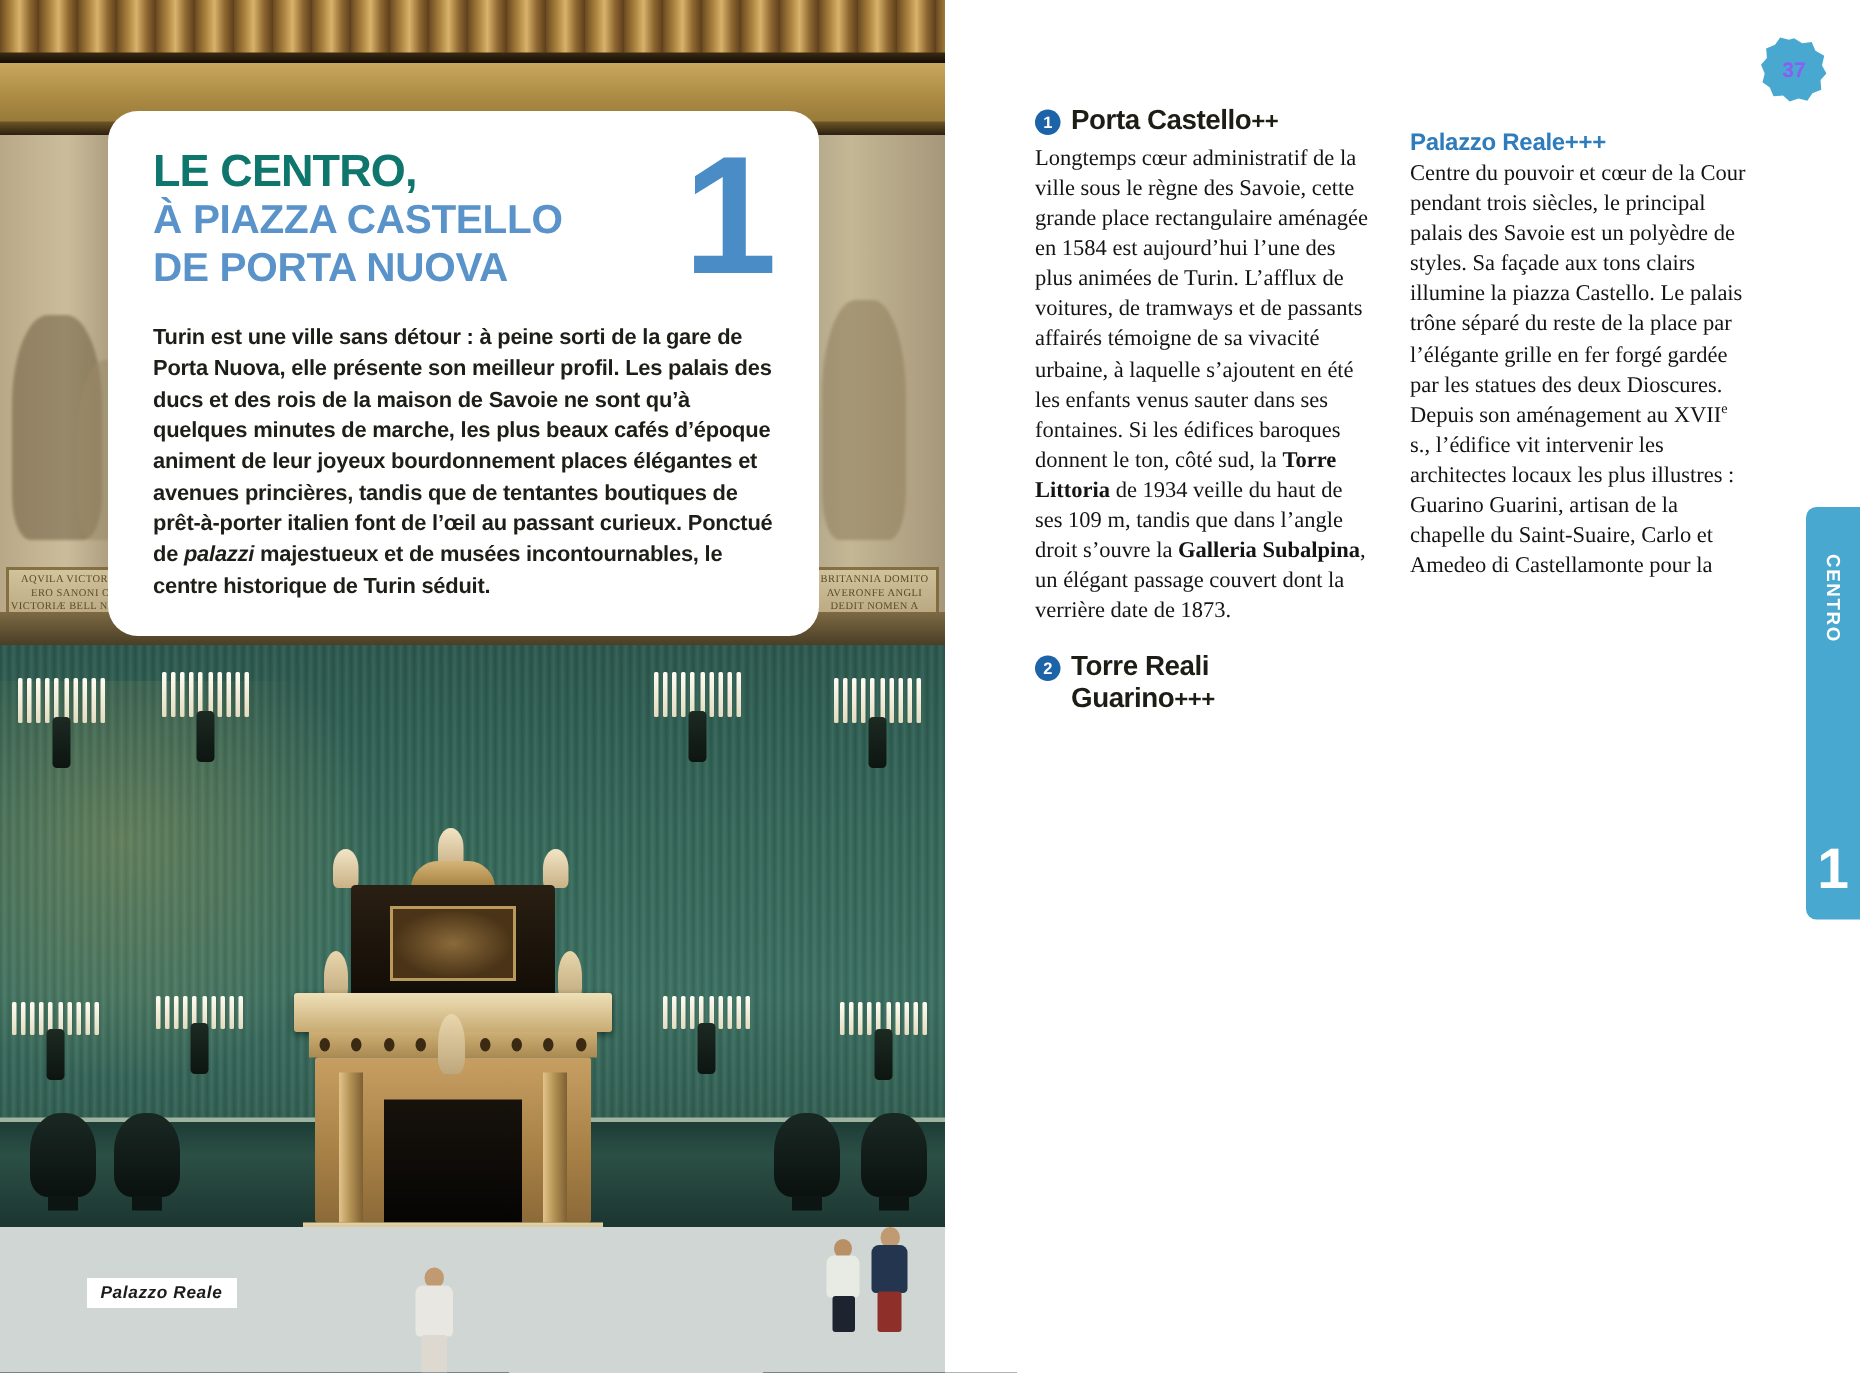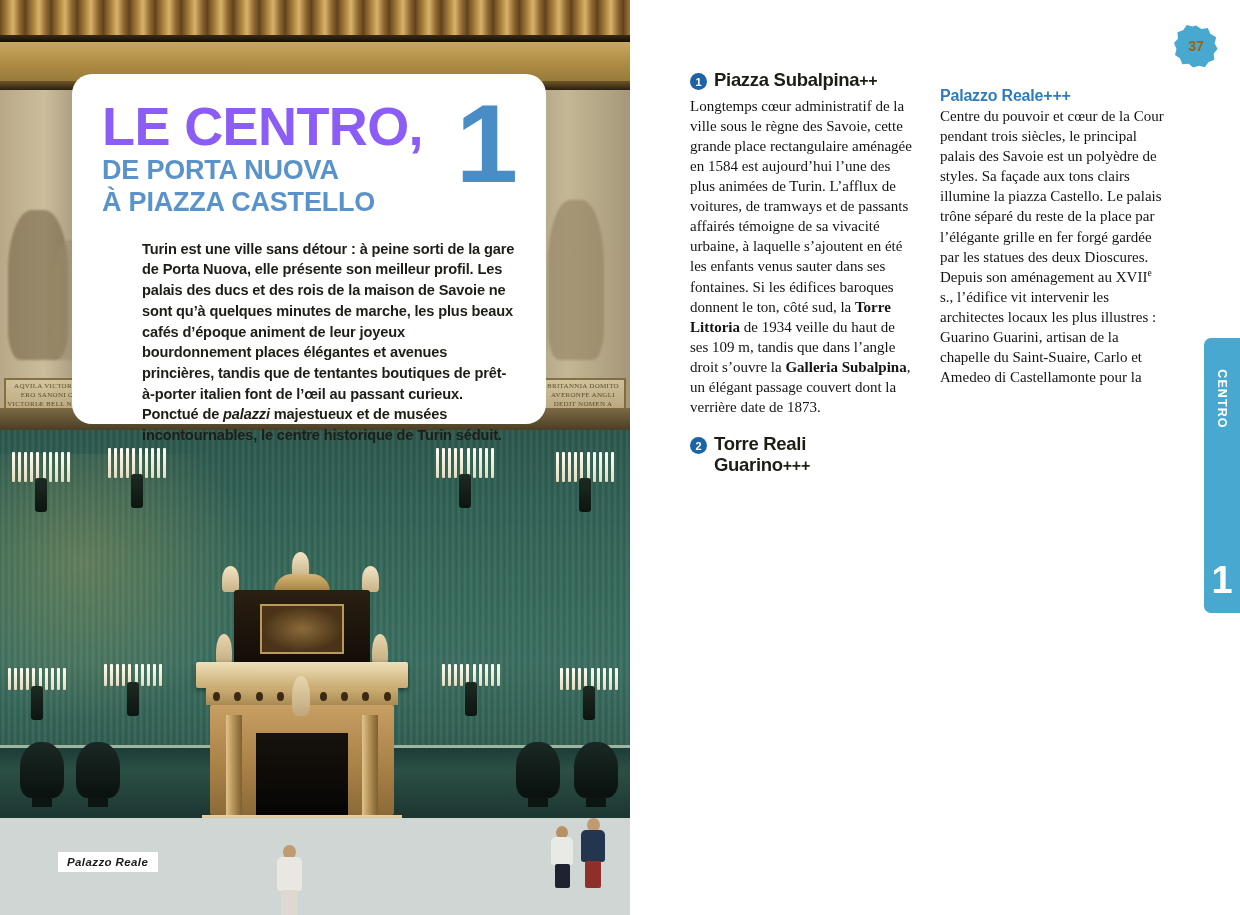--- a/index.html
+++ b/index.html
@@ -195,49 +195,49 @@
 
   
   .title-card {
     position: absolute; left: 72px; top: 74px;
     width: 474px; height: 350px;
     background: #ffffff;
     border-radius: 20px;
     padding: 26px 30px 0 30px;
   }
   .title-main {
-    font-size: 54px; font-weight: 800; color: #8b5cf6;
+    font-size: 30px; font-weight: 800; color: #0f766e;
     letter-spacing: -0.6px; line-height: .98;
   }
   .title-sub {
     font-size: 27px; font-weight: 800; color: #5a93c9;
     letter-spacing: -0.2px; line-height: 1.07; margin-top: 3px;
   }
   .chapter-num {
     position: absolute; right: 28px; top: 14px;
     font-size: 112px; font-weight: 800; color: #4a8cc6; line-height: 1;
   }
   .intro {
     margin-top: 22px;
     font-size: 14.6px; font-weight: 700; color: #1e1e18;
-    line-height: 1.42; letter-spacing: -0.15px; margin-left: 40px;
+    line-height: 1.42; letter-spacing: -0.15px;
   }
   .intro i { font-style: italic; }
 
   
   .text-page { position: absolute; left: 630px; top: 0; width: 610px; height: 915px; background:#fff; }
 
   .page-badge {
     position: absolute; right: 22px; top: 24px;
     width: 44px; height: 44px;
     display: flex; align-items: center; justify-content: center;
   }
   .page-badge svg { position:absolute; inset:0; }
   .page-badge span {
-    position: relative; font-size: 14px; font-weight: 700; color: #a16207;
+    position: relative; font-size: 14px; font-weight: 700; color: #8b5cf6;
   }
 
   .side-tab {
     position: absolute; right: 0; top: 338px;
     width: 36px; height: 275px;
     background: #49a8cf;
     border-radius: 7px 0 0 7px;
     color: #ffffff;
   }
   .side-tab-label {
@@ -497,22 +497,22 @@
     <div class="p-head" style="left:9px; top:0; width:13px; height:14px; background:#c09a70;"></div>
     <div class="p-body" style="left:3px; top:12px; width:24px; height:32px; background:#24354f;"></div>
     <div class="p-legs" style="left:7px; top:43px; width:16px; height:27px; background:#8e2f2a;"></div>
   </div>
 
   <div class="caption">Palazzo Reale</div>
 
   <div class="title-card">
     <div class="chapter-num">1</div>
     <div class="title-main">LE CENTRO,</div>
+    <div class="title-sub">À PIAZZA CASTELLO</div>
     <div class="title-sub">DE PORTA NUOVA</div>
-    <div class="title-sub">À PIAZZA CASTELLO</div>
     <p class="intro">
       <span>Turin est une ville sans détour : à peine sorti de la gare de Porta Nuova, elle présente son meilleur profil. Les palais des ducs et des rois de la maison de Savoie ne sont qu’à quelques minutes de marche, les plus beaux cafés d’époque animent de leur joyeux bourdonnement places élégantes et avenues princières, tandis que de tentantes boutiques de prêt-à-porter italien font de l’œil au passant curieux. Ponctué de </span><i>palazzi</i><span> majestueux et de musées incontournables, le centre historique de Turin séduit.</span>
     </p>
   </div>
 </div>
 
 <div class="text-page">
 
   <div class="page-badge">
     <svg viewBox="0 0 44 44" width="44" height="44" aria-hidden="true">
@@ -526,21 +526,21 @@
     <div class="side-tab-num">1</div>
   </div>
 
   <div class="cols">
 
     <div class="col">
 
       <div class="sec-head">
         <div class="num-badge">1</div>
         <div class="sec-title">
-          <span>Piazza Subalpina</span><span class="plus">++</span>
+          <span>Porta Castello</span><span class="plus">++</span>
         </div>
       </div>
 
       <p class="body">
         <span>Longtemps cœur administratif de la ville sous le règne des Savoie, cette grande place rectangulaire aménagée en 1584 est aujourd’hui l’une des plus animées de Turin. L’afflux de voitures, de tramways et de passants affairés témoigne de sa vivacité urbaine, à laquelle s’ajoutent en été les enfants venus sauter dans ses fontaines. Si les édifices baroques donnent le ton, côté sud, la </span><b>Torre Littoria</b><span> de 1934 veille du haut de ses 109 m, tandis que dans l’angle droit s’ouvre la </span><b>Galleria Subalpina</b><span>, un élégant passage couvert dont la verrière date de 1873.</span>
       </p>
 
       <div class="gap"></div>
 
       <div class="sec-head">

